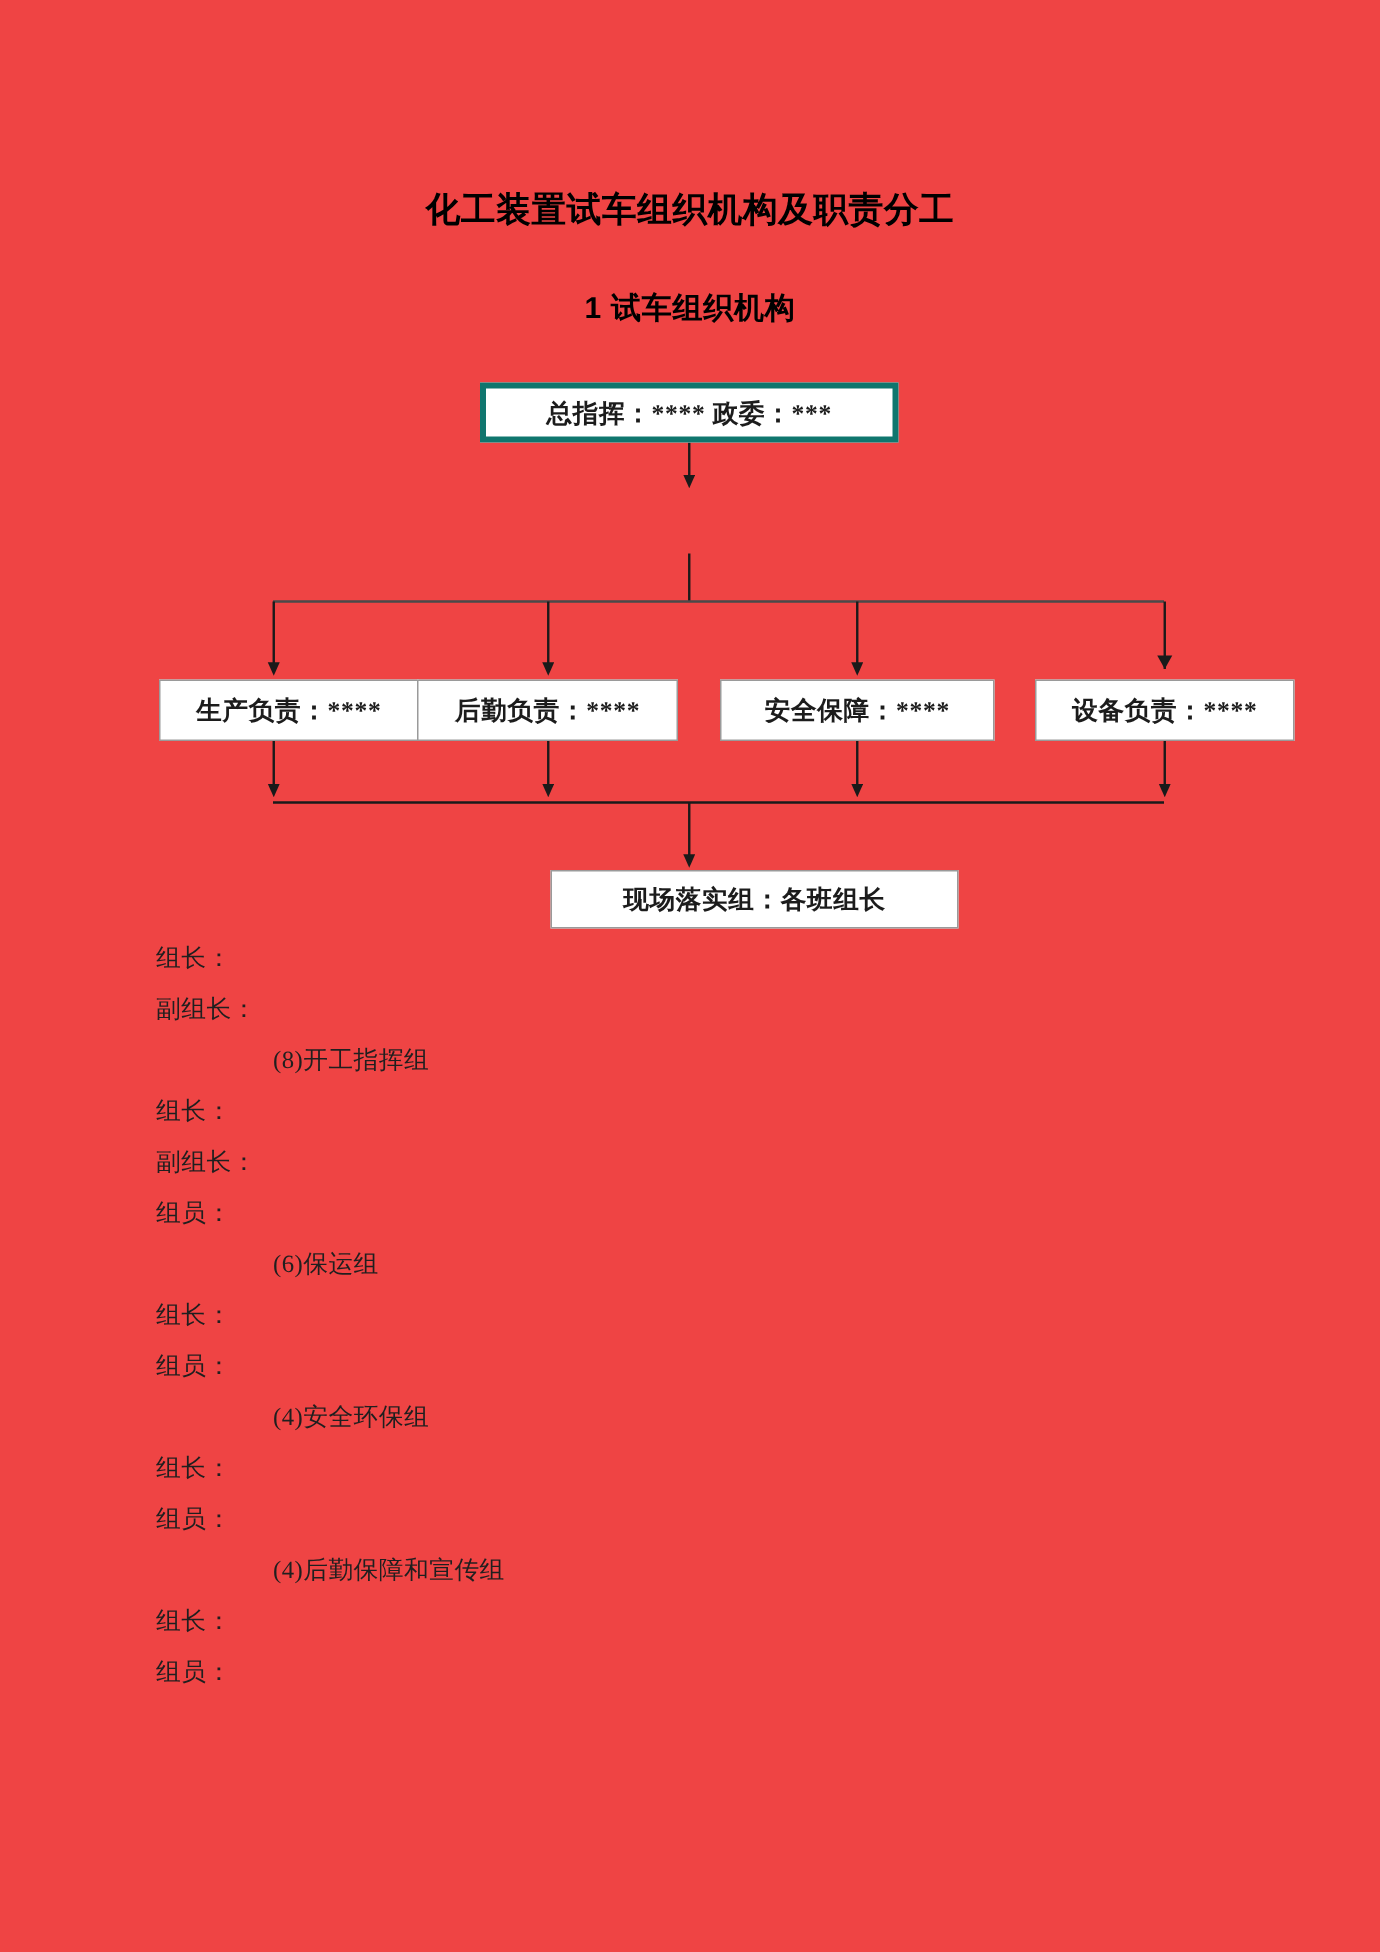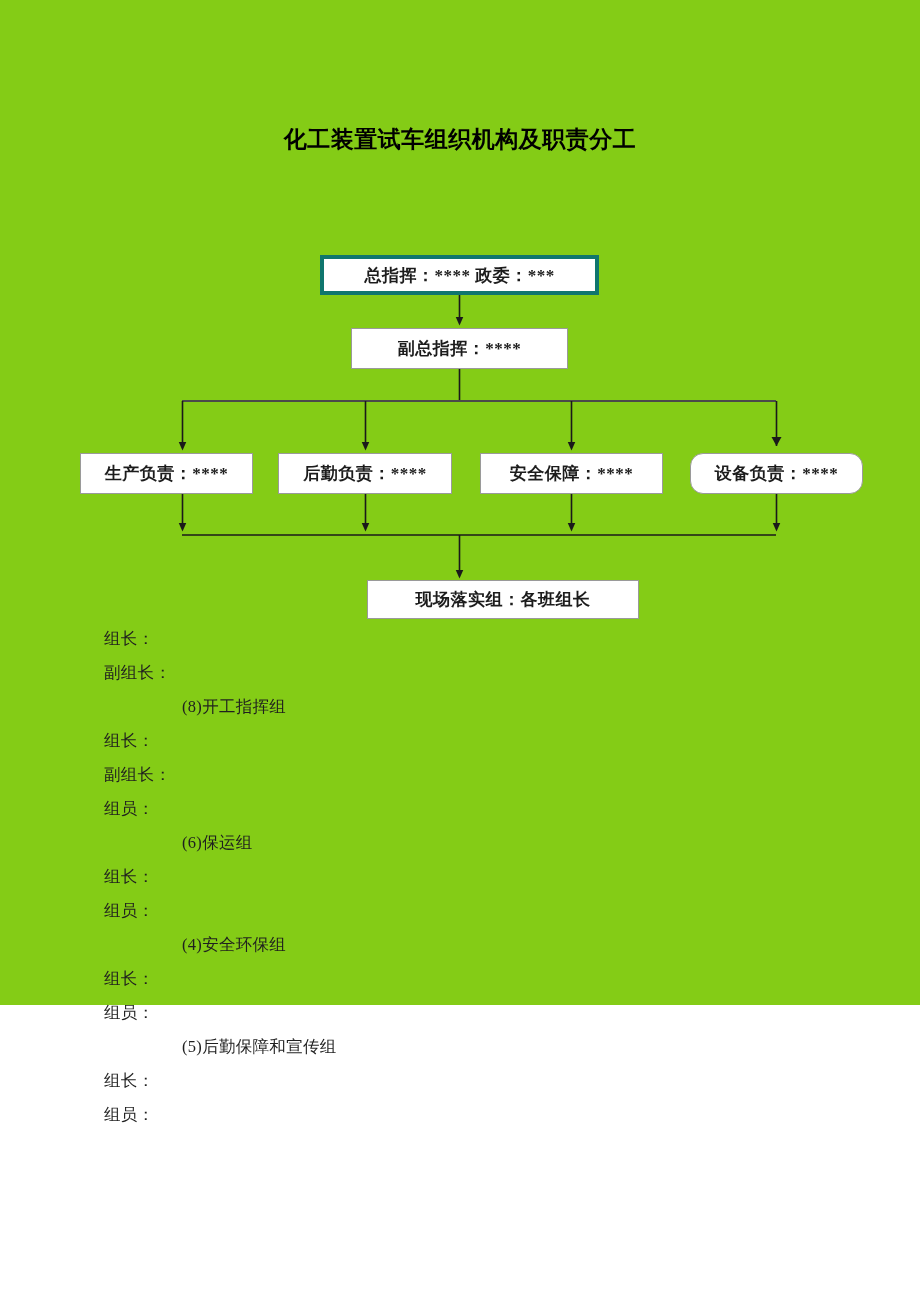--- a/index.html
+++ b/index.html
@@ -11,22 +11,22 @@
     width: 920px;
     height: 1301px;
     position: relative;
     font-family: "Liberation Serif", "DejaVu Serif", serif;
     color: #1a1a1a;
     overflow: hidden;
   }
   .page {
     position: relative;
     width: 920px;
-    height: 1005px;
-    background: #84cc16;
+    height: 1301px;
+    background: #ef4444;
     text-decoration: underline;
   }
 
   
   .doc-title {
     position: absolute;
     left: 0;
     top: 124px;
     width: 920px;
     text-align: center;
@@ -72,24 +72,24 @@
     white-space: nowrap;
     letter-spacing: 0.5px;
   }
   .node.strong {
     border: 4px solid #0f766e;
   }
 
   
   #node-commander   { left: 320px; top: 255px; width: 279px; height: 40px; }
   #node-deputy      { left: 351px; top: 328px; width: 217px; height: 41px; }
-  #node-production  { left: 80px;  top: 453px; width: 173px; height: 41px; }
+  #node-production  { left: 106px;  top: 453px; width: 173px; height: 41px; }
   #node-logistics   { left: 278px; top: 453px; width: 174px; height: 41px; }
   #node-safety      { left: 480px; top: 453px; width: 183px; height: 41px; }
-  #node-equipment   { left: 690px; top: 453px; width: 173px; height: 41px; border-radius: 13px; }
+  #node-equipment   { left: 690px; top: 453px; width: 173px; height: 41px; }
   #node-onsite      { left: 323px; top: 580px; width: 272px; height: 39px; margin-left: 44px; }
 
   .chart-svg {
     position: absolute;
     left: 0;
     top: 0;
     width: 920px;
     height: 640px;
     pointer-events: none;
   }
@@ -115,20 +115,21 @@
     padding-left: 182px;
   }
 </style>
 </head>
 <body>
 
 <div class="page">
 
   <div class="doc-title">化工装置试车组织机构及职责分工</div>
 
+  <div class="doc-subtitle">1 试车组织机构</div>
 
   <div class="orgchart">
 
     <svg class="chart-svg" viewBox="0 0 920 640" xmlns="http://www.w3.org/2000/svg">
       <defs>
         <marker id="arrow" markerWidth="9" markerHeight="9" refX="4.5" refY="4" orient="auto" markerUnits="userSpaceOnUse">
           <path d="M0,0 L9,4 L0,8 z" fill="#1a1a1a"></path>
         </marker>
       </defs>
 
@@ -149,21 +150,20 @@
       <line x1="571.5" y1="494" x2="571.5" y2="527" stroke="#1a1a1a" stroke-width="1.6" marker-end="url(#arrow)"></line>
       <line x1="776.5" y1="494" x2="776.5" y2="527" stroke="#1a1a1a" stroke-width="1.6" marker-end="url(#arrow)"></line>
 
       <line x1="182" y1="535" x2="776" y2="535" stroke="#1a1a1a" stroke-width="1.6"></line>
 
       <line x1="459.5" y1="535" x2="459.5" y2="574" stroke="#1a1a1a" stroke-width="1.6" marker-end="url(#arrow)"></line>
     </svg>
 
     <div class="node strong" id="node-commander">总指挥：**** 政委：***</div>
 
-    <div class="node" id="node-deputy">副总指挥：****</div>
 
     <div class="node" id="node-production">生产负责：****</div>
 
     <div class="node" id="node-logistics">后勤负责：****</div>
 
     <div class="node" id="node-safety">安全保障：****</div>
 
     <div class="node" id="node-equipment">设备负责：****</div>
 
     <div class="node" id="node-onsite">现场落实组：各班组长</div>
@@ -175,18 +175,18 @@
     <div class="line heading">(8)开工指挥组</div>
     <div class="line">组长：</div>
     <div class="line">副组长：</div>
     <div class="line">组员：</div>
     <div class="line heading">(6)保运组</div>
     <div class="line">组长：</div>
     <div class="line">组员：</div>
     <div class="line heading">(4)安全环保组</div>
     <div class="line">组长：</div>
     <div class="line">组员：</div>
-    <div class="line heading">(5)后勤保障和宣传组</div>
+    <div class="line heading">(4)后勤保障和宣传组</div>
     <div class="line">组长：</div>
     <div class="line">组员：</div>
   </div>
 
 </div>
 
 </body></html>

